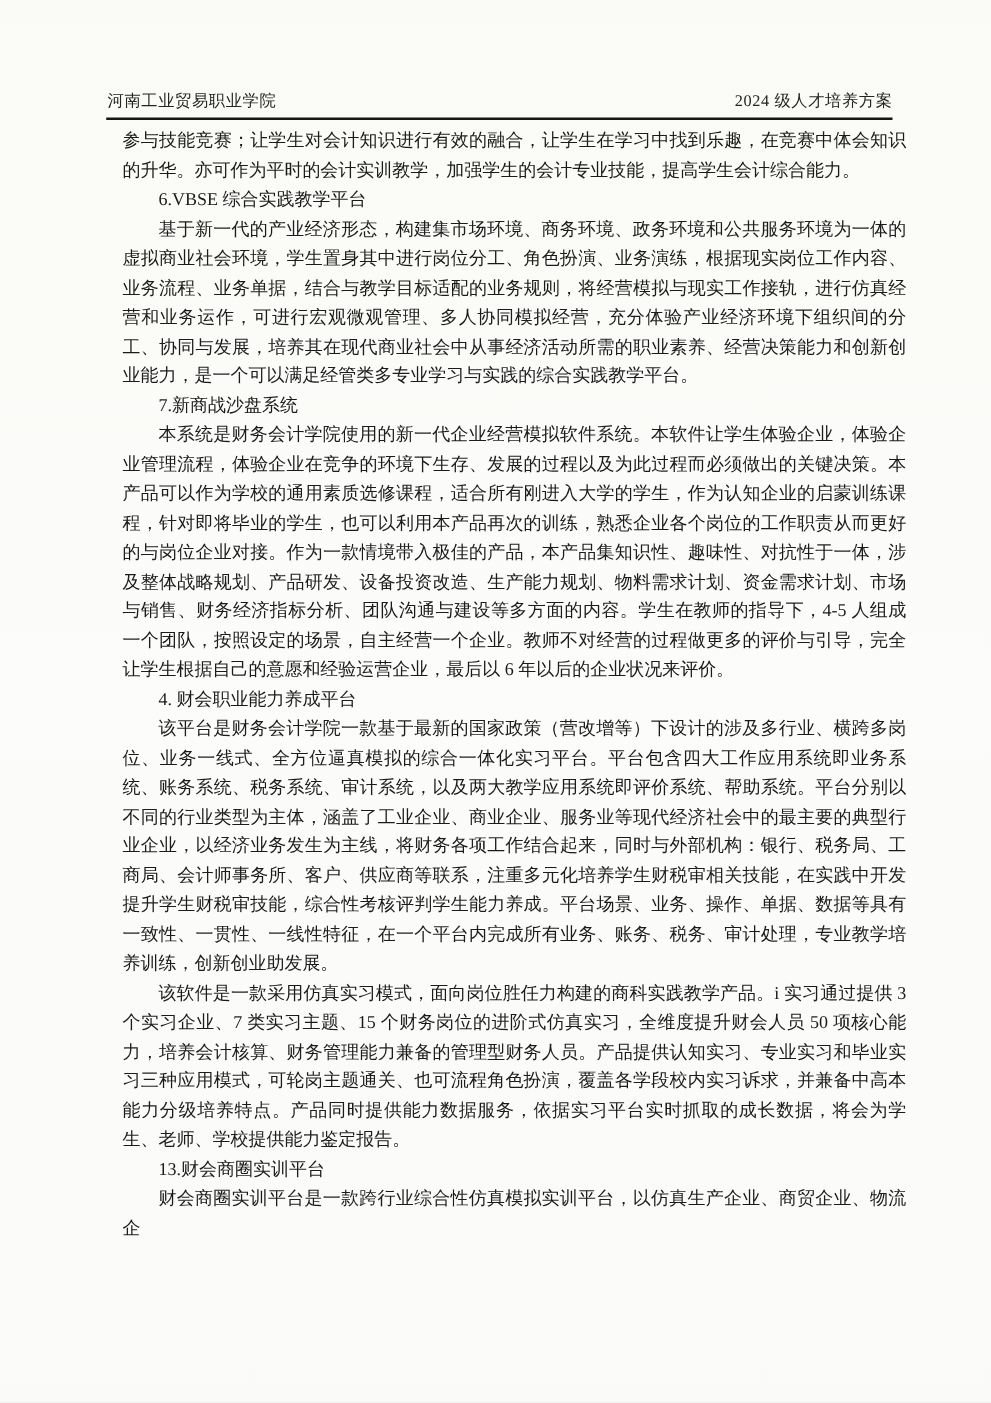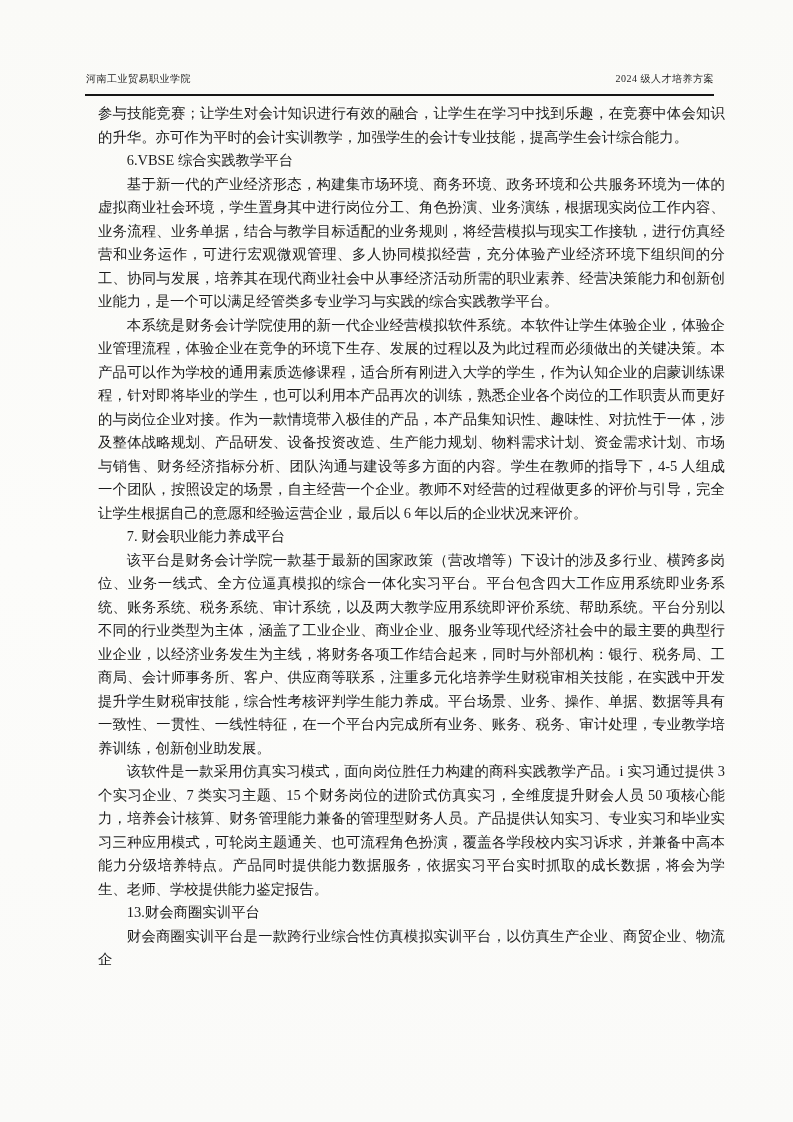--- a/index.html
+++ b/index.html
@@ -17,21 +17,21 @@
     color: #1c1c1c;
     overflow: hidden;
   }
   .page-header {
     position: absolute;
     top: 72px;
     left: 86px;
     width: 628px;
     display: flex;
     justify-content: space-between;
-    font-size: 10px;
+    font-size: 13px;
     letter-spacing: 0.5px;
     color: #242424;
   }
   .header-rule {
     position: absolute;
     top: 94px;
     left: 85px;
     width: 629px;
     height: 2px;
     background: #161616;
@@ -79,22 +79,23 @@
     <span>河南工业贸易职业学院</span>
     <span>2024 级人才培养方案</span>
   </div>
 
   <div class="header-rule"></div>
 
   <div class="content">
     <p class="para-noindent">参与技能竞赛；让学生对会计知识进行有效的融合，让学生在学习中找到乐趣，在竞赛中体会知识的升华。亦可作为平时的会计实训教学，加强学生的会计专业技能，提高学生会计综合能力。</p>
     <p class="section-heading">6.VBSE 综合实践教学平台</p>
     <p class="para-indent">基于新一代的产业经济形态，构建集市场环境、商务环境、政务环境和公共服务环境为一体的虚拟商业社会环境，学生置身其中进行岗位分工、角色扮演、业务演练，根据现实岗位工作内容、业务流程、业务单据，结合与教学目标适配的业务规则，将经营模拟与现实工作接轨，进行仿真经营和业务运作，可进行宏观微观管理、多人协同模拟经营，充分体验产业经济环境下组织间的分工、协同与发展，培养其在现代商业社会中从事经济活动所需的职业素养、经营决策能力和创新创业能力，是一个可以满足经管类多专业学习与实践的综合实践教学平台。</p>
+    <p class="section-heading">7.新商战沙盘系统</p>
     <p class="para-indent">本系统是财务会计学院使用的新一代企业经营模拟软件系统。本软件让学生体验企业，体验企业管理流程，体验企业在竞争的环境下生存、发展的过程以及为此过程而必须做出的关键决策。本产品可以作为学校的通用素质选修课程，适合所有刚进入大学的学生，作为认知企业的启蒙训练课程，针对即将毕业的学生，也可以利用本产品再次的训练，熟悉企业各个岗位的工作职责从而更好的与岗位企业对接。作为一款情境带入极佳的产品，本产品集知识性、趣味性、对抗性于一体，涉及整体战略规划、产品研发、设备投资改造、生产能力规划、物料需求计划、资金需求计划、市场与销售、财务经济指标分析、团队沟通与建设等多方面的内容。学生在教师的指导下，4-5 人组成一个团队，按照设定的场景，自主经营一个企业。教师不对经营的过程做更多的评价与引导，完全让学生根据自己的意愿和经验运营企业，最后以 6 年以后的企业状况来评价。</p>
-    <p class="section-heading">7. 财会职业能力养成平台</p>
+    <p class="section-heading">4. 财会职业能力养成平台</p>
     <p class="para-indent">该平台是财务会计学院一款基于最新的国家政策（营改增等）下设计的涉及多行业、横跨多岗位、业务一线式、全方位逼真模拟的综合一体化实习平台。平台包含四大工作应用系统即业务系统、账务系统、税务系统、审计系统，以及两大教学应用系统即评价系统、帮助系统。平台分别以不同的行业类型为主体，涵盖了工业企业、商业企业、服务业等现代经济社会中的最主要的典型行业企业，以经济业务发生为主线，将财务各项工作结合起来，同时与外部机构：银行、税务局、工商局、会计师事务所、客户、供应商等联系，注重多元化培养学生财税审相关技能，在实践中开发提升学生财税审技能，综合性考核评判学生能力养成。平台场景、业务、操作、单据、数据等具有一致性、一贯性、一线性特征，在一个平台内完成所有业务、账务、税务、审计处理，专业教学培养训练，创新创业助发展。</p>
     <p class="para-indent">该软件是一款采用仿真实习模式，面向岗位胜任力构建的商科实践教学产品。i 实习通过提供 3 个实习企业、7 类实习主题、15 个财务岗位的进阶式仿真实习，全维度提升财会人员 50 项核心能力，培养会计核算、财务管理能力兼备的管理型财务人员。产品提供认知实习、专业实习和毕业实习三种应用模式，可轮岗主题通关、也可流程角色扮演，覆盖各学段校内实习诉求，并兼备中高本能力分级培养特点。产品同时提供能力数据服务，依据实习平台实时抓取的成长数据，将会为学生、老师、学校提供能力鉴定报告。</p>
     <p class="section-heading">13.财会商圈实训平台</p>
     <p class="para-indent">财会商圈实训平台是一款跨行业综合性仿真模拟实训平台，以仿真生产企业、商贸企业、物流企</p>
   </div>
 
 
 </div>
 
 </body></html>

